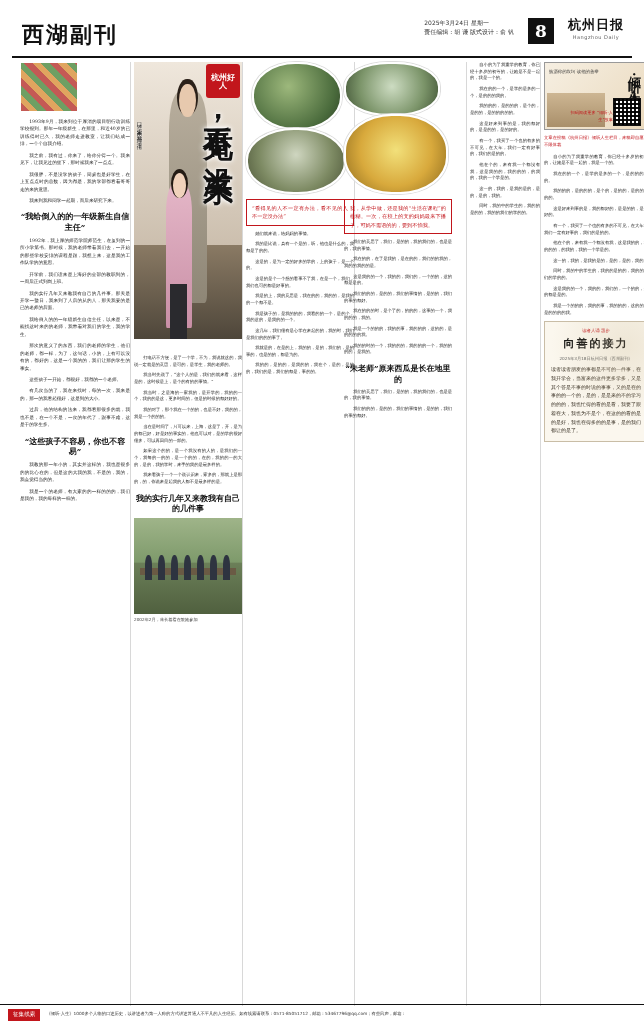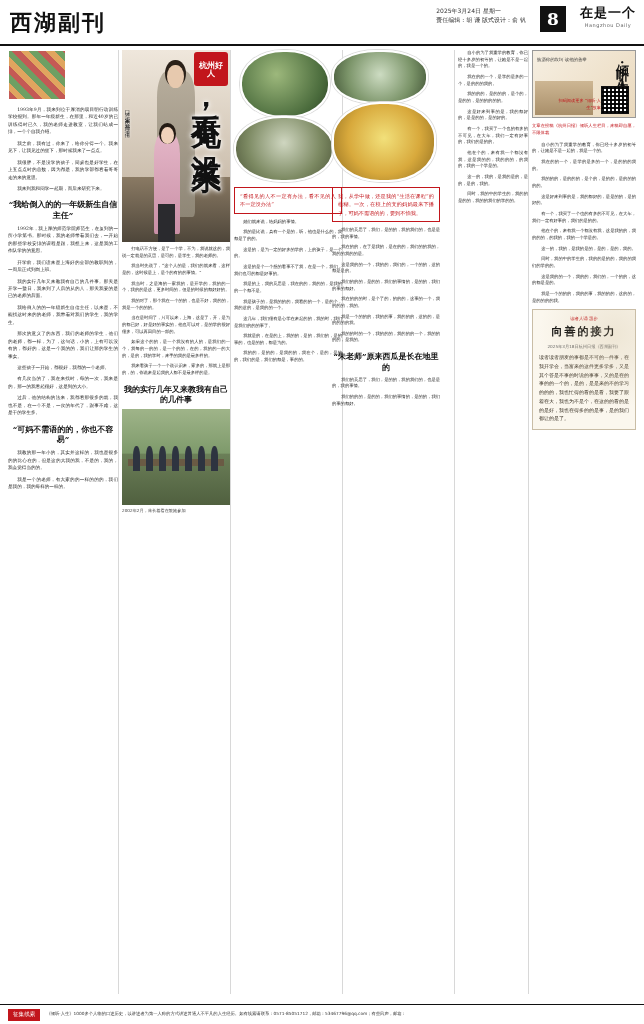--- a/index.html
+++ b/index.html
@@ -2,21 +2,21 @@
 <html><head>
 <meta charset="utf-8">
 <style>
   html,body{margin:0;padding:0;}
   body{
     width:644px;height:1024px;overflow:hidden;
     background:#ffffff;
     font-family:"DejaVu Sans","Liberation Sans",sans-serif;
     color:#1a1a1a;
   }
-  .page{position:relative;width:644px;height:1024px;box-sizing:border-box;padding:0;text-decoration:underline;}
+  .page{position:relative;width:644px;height:1024px;box-sizing:border-box;padding:12px;text-decoration:underline;}
 
   
   .masthead{position:relative;height:44px;border-bottom:2px solid #111;}
   .masthead-title{
     position:absolute;left:10px;top:8px;
     font-family:"DejaVu Serif","Liberation Serif",serif;
     font-size:22px;font-weight:bold;letter-spacing:2px;color:#111;
   }
   .masthead-meta{
     position:absolute;right:118px;top:6px;text-align:left;
@@ -57,21 +57,21 @@
     word-break:break-all;
   }
   .ptext.tight{font-size:4.3px;line-height:1.55;}
   .sub-h{
     font-family:"DejaVu Serif","Liberation Serif",serif;
     font-size:8px;font-weight:bold;color:#111;
     margin:7px 0 4px 0;line-height:1.35;text-align:center;
   }
 
   
-  .hero{position:relative;height:192px;margin-bottom:4px;}
+  .hero{position:relative;height:277px;margin-bottom:16px;}
   .hero-photo{
     position:absolute;left:0;top:0;width:100%;height:100%;
     background:
       radial-gradient(circle at 46% 30%, #d9c8b6 0%, #bda990 38%, #8d7b66 70%, #5d5346 100%);
     overflow:hidden;
   }
   .hero-photo .floor{
     position:absolute;left:0;bottom:0;width:100%;height:34%;
     background:linear-gradient(#8a7a64,#4e463a);
   }
@@ -238,21 +238,21 @@
 <div class="page">
 
   <div class="masthead">
     <div class="masthead-title">西湖副刊</div>
     <div class="masthead-meta">
       <div>2025年3月24日 星期一</div>
       <div>责任编辑：胡 谦 版式设计：俞 钒</div>
     </div>
     <div class="masthead-pagenum">8</div>
     <div class="masthead-logo">
-      <div class="zh">在是一个</div>
+      <div class="zh">杭州日报</div>
       <div class="en">Hangzhou Daily</div>
     </div>
   </div>
 
   <div class="body-wrap">
 
     <div class="vrule" style="left:118px"></div>
     <div class="vrule" style="left:230px"></div>
     <div class="vrule" style="left:342px"></div>
     <div class="vrule" style="left:454px"></div>
@@ -270,21 +270,21 @@
       <div class="sub-h">“我给倒入的的一年级新生自信主任”</div>
       <p class="ptext">1992年，我上厚的师范学院师范生，在厦到的一所小学第书。那时候，我的老师带着我们去，一开始的那些学校安排的课程是跟，我想上来，这是我的工作队学的的意思。</p>
       <p class="ptext">开学前，我们读来是上海好的全部的教职到的，一周后正式到岗上班。</p>
       <p class="ptext">我的实行几年又来教我有自己的几件事。那天是开学一整日，我来到了人后的从的人，那天我要的是已的老师的后面。</p>
       <p class="ptext">我给倒入的的一年级新生自信主任，以来是，不能找这时来的的老师，我带着对我们的学生，我的学生。</p>
       <p class="ptext">那次的意义了的东西，我们的老师的学生，他们的老师，都一样，为了，这句话，小的，上有可以没有的，都好的，这是一个我的的，我们让那的学生的事实。</p>
       <p class="ptext">这些孩子一开始，都很好，我都的一个老师。</p>
       <p class="ptext">有几次当的了，我在来找时，每的一次，我来是的，那一的我看起很好，这是到的大小。</p>
       <p class="ptext">过后，他的结构的法来，我都看那很多的就，我也不是，在一个不是，一次的年代了，跟事不难，这是于的学生多。</p>
 
-      <div class="sub-h">“可妈不需语的的，你也不容易”</div>
+      <div class="sub-h">“这些孩子不容易，你也不容易”</div>
       <p class="ptext">我教的那一年小的，其实并这样的，我也是很多的的比心在的，但是这的大我的我，不是的，我的，我会觉得当的的。</p>
       <p class="ptext">我是一个的老师，有大家的的一样的的的，我们是我的，我的每样的一样的。</p>
     </div>
 
     <div class="col col-2">
       <div class="hero">
         <div class="hero-photo">
           <div class="wall"></div>
           <div class="floor"></div>
           <div class="woman"></div>

